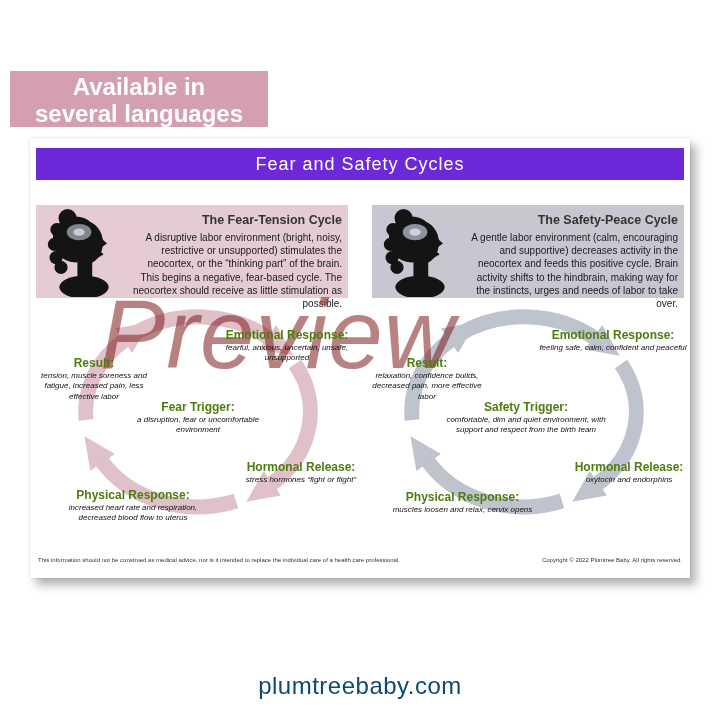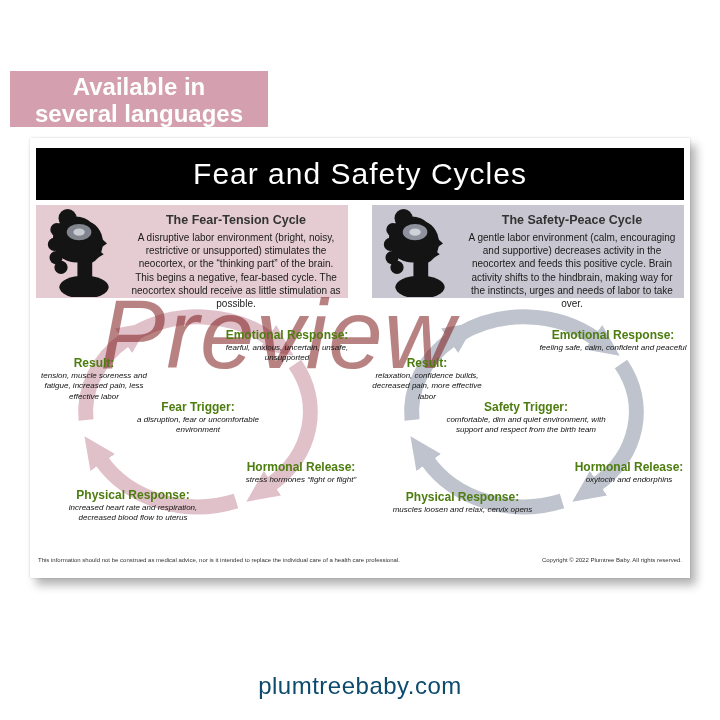--- a/index.html
+++ b/index.html
@@ -18,30 +18,30 @@
     line-height:27px; padding-top:2px; box-sizing:border-box;
   }
   #poster {
     position:absolute; left:30px; top:138px;
     width:660px; height:440px;
     background:#ffffff;
     box-shadow: 6px 7px 9px rgba(0,0,0,0.30), 0 0 2px rgba(0,0,0,0.18);
   }
   .title-bar {
     position:absolute; left:6px; top:10px;
-    width:648px; height:52px;
-    background:#000000; color:#ffffff;
-    font-size:30px; letter-spacing:1px;
+    width:648px; height:32px;
+    background:#6d28d9; color:#ffffff;
+    font-size:18px; letter-spacing:1px;
     display:flex; align-items:center; justify-content:center;
   }
   .hdr-box { position:absolute; top:67px; width:312px; height:93px; }
   .hdr-fear { left:6px; background:#e5ccd3; }
   .hdr-safety { left:342px; background:#c8c7d1; }
   .hdr-head { position:absolute; left:6px; top:0; }
-  .hdr-text { position:absolute; left:94px; top:8px; width:212px; text-align:center; }
+  .hdr-text { position:absolute; left:94px; top:8px; width:212px; text-align:right; }
   .hdr-title { font-size:12.5px; font-weight:bold; color:#333333; margin-bottom:4px; }
   .hdr-desc { font-size:10px; color:#1a1a1a; line-height:1.32; }
   .cycle-svg { position:absolute; top:152px; z-index:1; }
   .watermark {
     position:absolute; left:70px; top:140px;
     font-size:98px; color:#7f1d1d; opacity:0.55;
     letter-spacing:1px; z-index:2; white-space:nowrap;font-style:italic;
   }
   .node { position:absolute; text-align:center; z-index:3; }
   .node-h { font-weight:bold; font-size:12px; color:#4d7c0f; }

